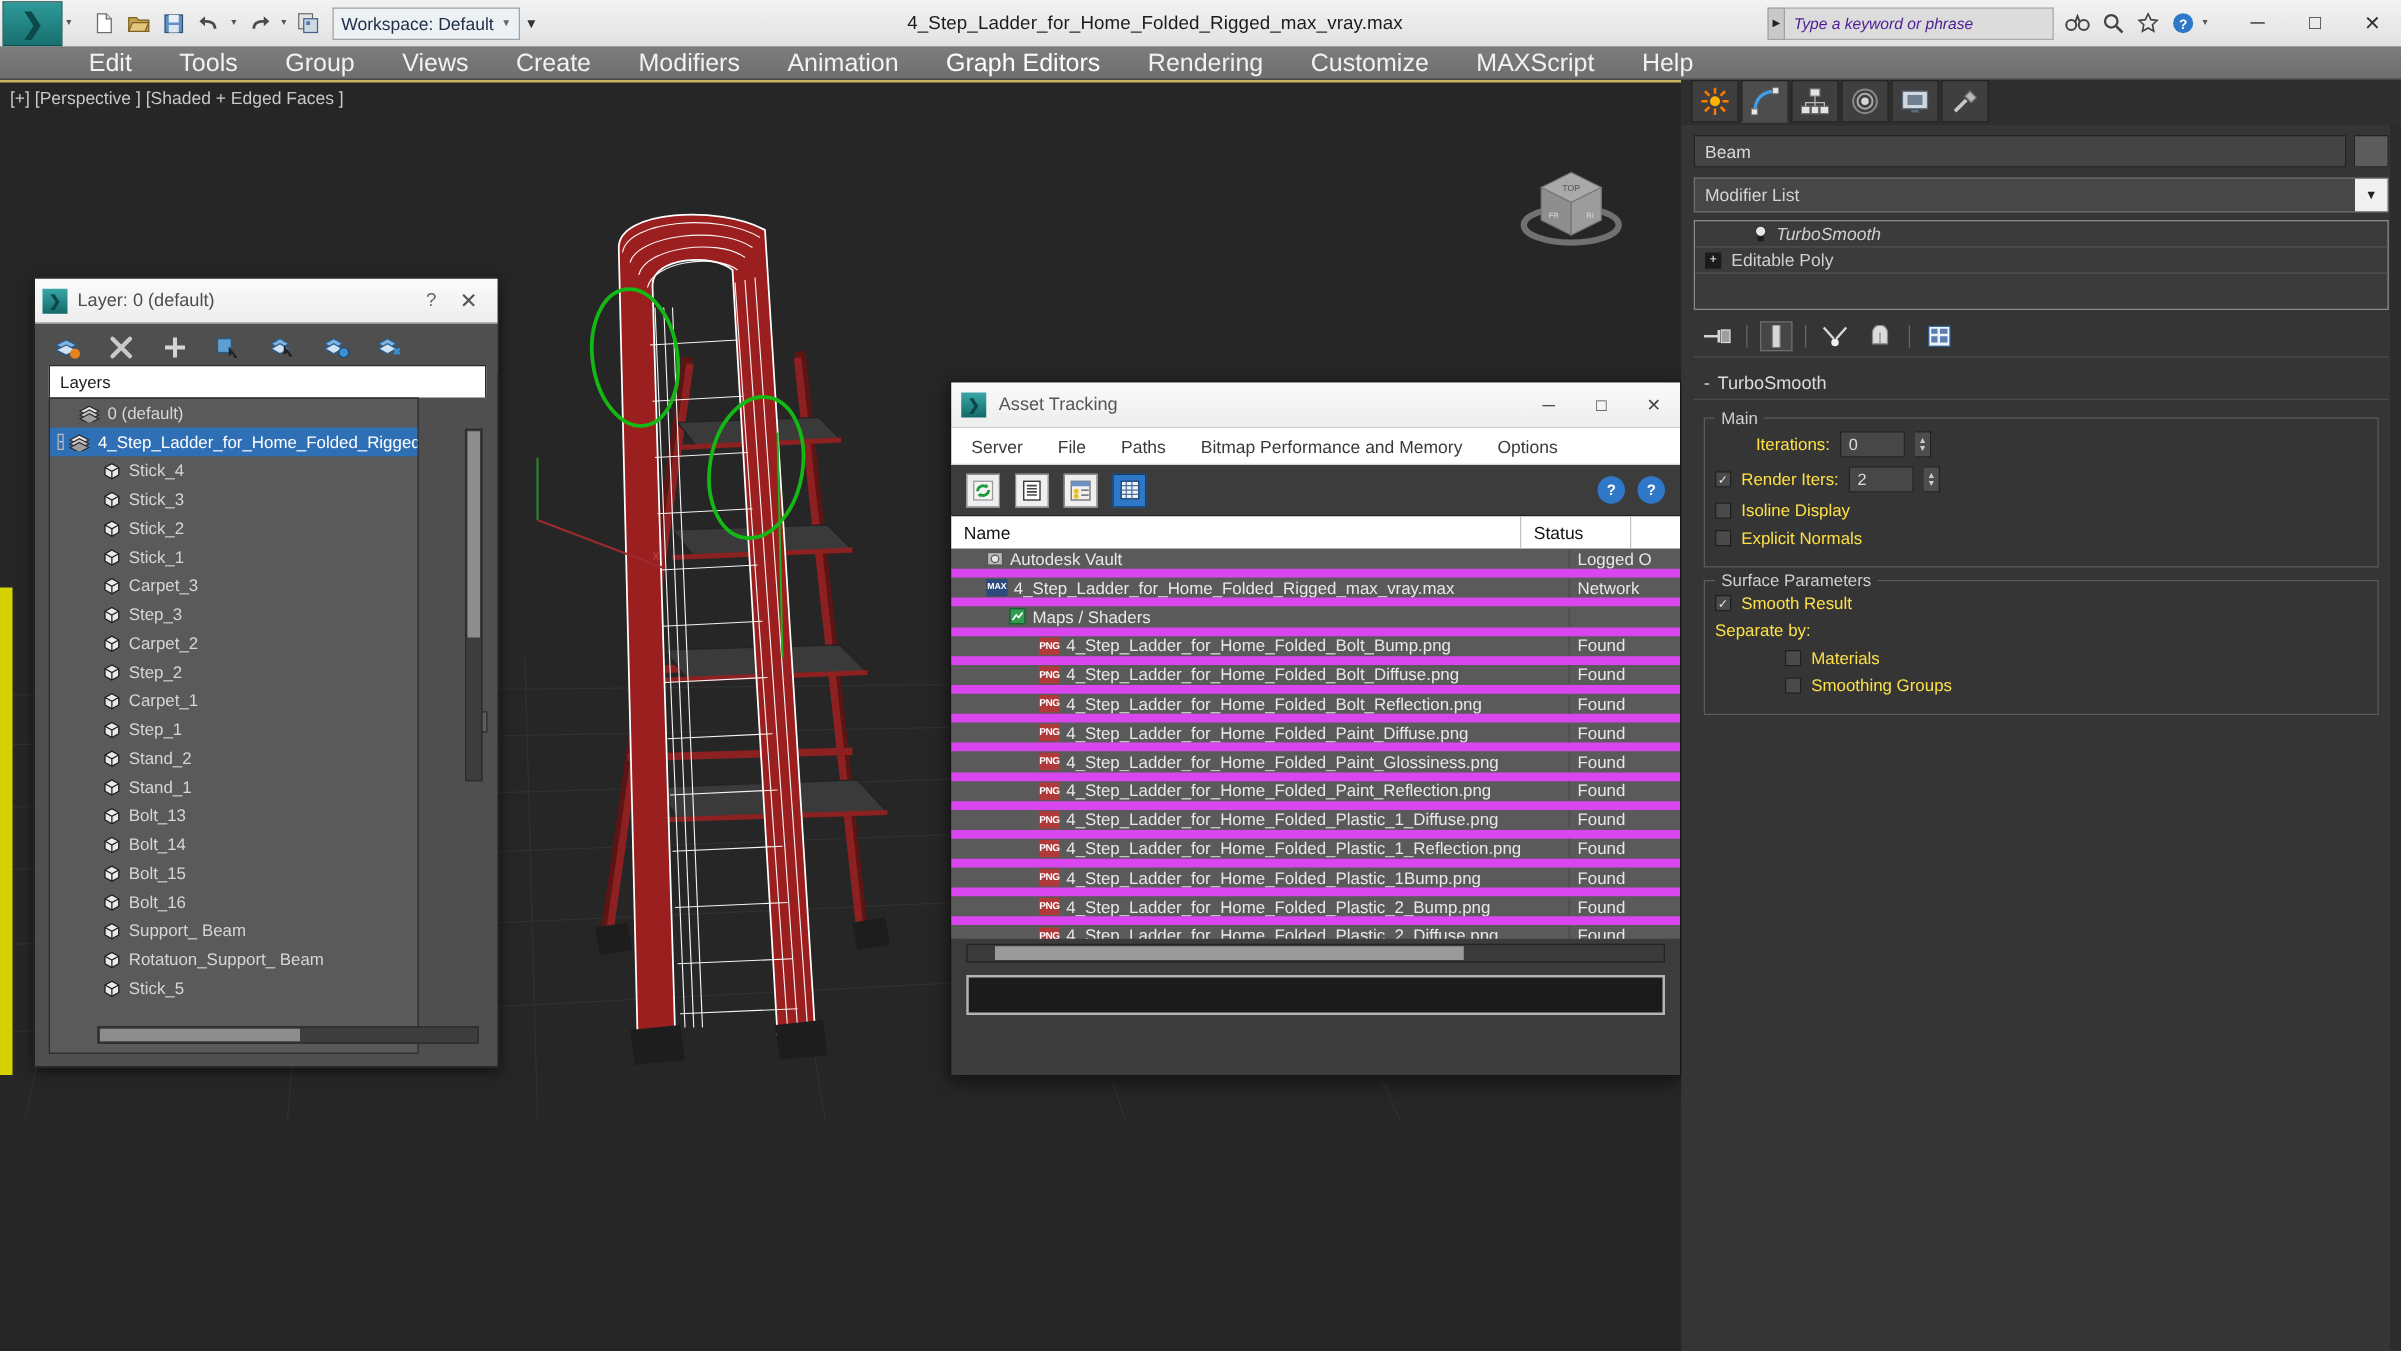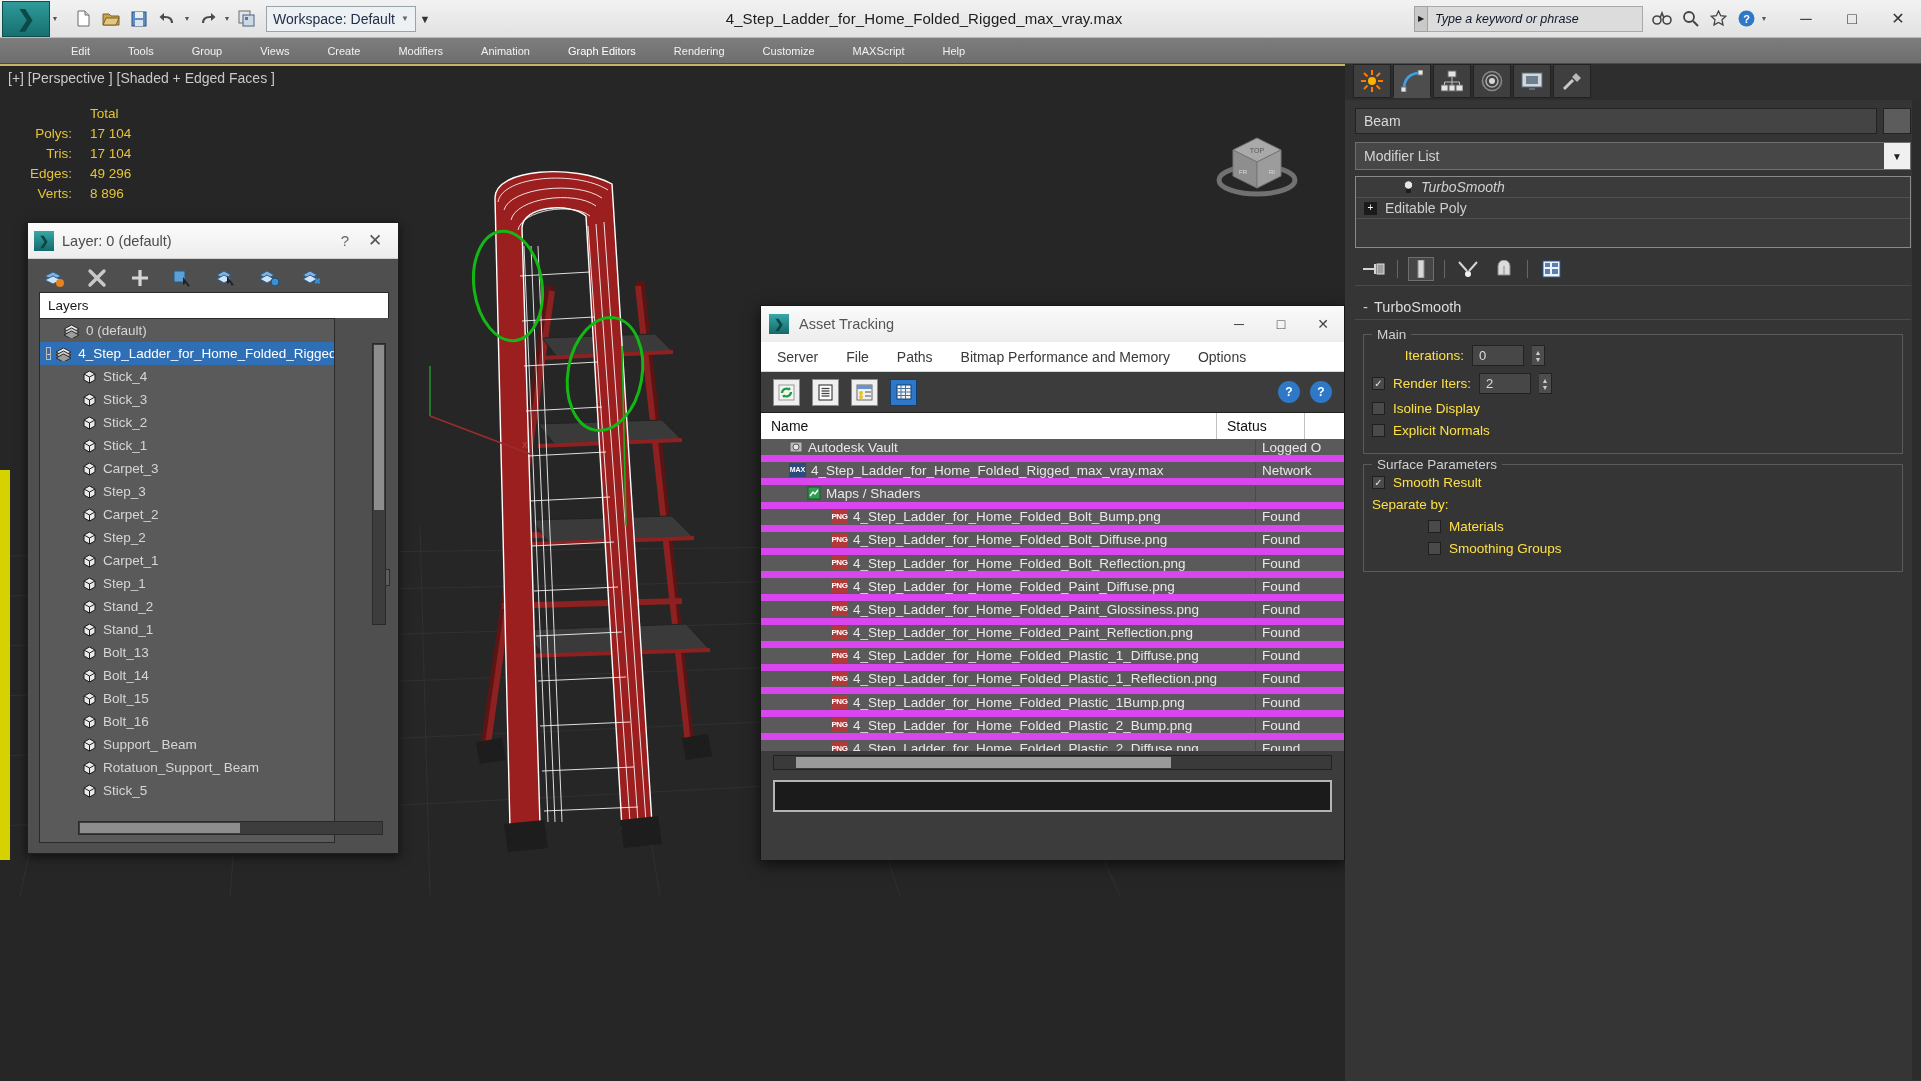--- a/index.html
+++ b/index.html
@@ -24,32 +24,32 @@
     font-size:14px; color:#20304a;text-align:right; }
   .ws-caret { font-size:8px; color:#666; }
   .ws-dd { width:18px; height:26px; display:flex; align-items:center; justify-content:center;
     font-size:11px; color:#333; }
   .doctitle { flex:1; text-align:center; font-size:15px; color:#1c1c1c; letter-spacing:.1px; }
   .searchwrap { display:flex; align-items:center; height:26px; margin-right:4px; }
   .search-caret { width:14px; height:26px; background:#c9c9c9; border:1px solid #a2a2a2;
     display:flex; align-items:center; justify-content:center; font-size:8px; color:#222;}
   .searchbox { width:215px; height:26px; background:#dcdcdc; border:1px solid #a9a9a9;
     border-left:none; display:flex; align-items:center; padding-left:7px;
-    font-size:12.5px; font-style:italic; color:#0f172a; }
+    font-size:12.5px; font-style:italic; color:#4c1d95; }
   .tb-ico { width:26px; height:26px; display:flex; align-items:center; justify-content:center;
     color:#3d3d3d; font-size:14px; margin-left:2px;}
   .wbtns { display:flex; align-items:center; height:38px; margin-left:14px; }
   .wbtn { width:46px; height:38px; display:flex; align-items:center; justify-content:center;
     font-size:16px; color:#333; }
 
   
   .menubar { position:absolute; left:0; top:38px; width:1921px; height:26px;
     background:linear-gradient(#7d7d7d,#6e6e6e); display:flex; align-items:center;
     padding-left:52px; border-bottom:1px solid #4a4a4a;}
-  .menuitem { font-size:11px; color:#f2f2f2; padding:0 19px; line-height:26px;
+  .menuitem { font-size:20px; color:#f2f2f2; padding:0 19px; line-height:26px;
     white-space:nowrap; }
   .menuitem.hot { color:#ffffff; }
 
   
   .viewport { position:absolute; left:0; top:64px; width:1345px; height:1017px;
     background:#262626; overflow:hidden; border-top:2px solid #c8b560;}
   .vplabel { position:absolute; left:8px; top:4px; font-size:14px; color:#c9c9c9; }
   .stats { position:absolute; left:14px; top:38px; font-size:13.5px; color:#e5c437;
     line-height:20px; }
   .stats table { border-collapse:collapse; }
@@ -320,46 +320,20 @@
   <div class="menuitem hot">Graph Editors</div>
   <div class="menuitem">Rendering</div>
   <div class="menuitem">Customize</div>
   <div class="menuitem">MAXScript</div>
   <div class="menuitem">Help</div>
 </div>
 
 <div class="viewport">
   <div class="vplabel">[+] [Perspective ] [Shaded + Edged Faces ]</div>
 
-  <div class="stats">
-    <table>
-      <tbody>
-          <tr>
-            <td class="lbl"></td>
-            <td class="val">Total</td>
-          </tr>
-      <tr>
-            <td class="lbl">Polys:</td>
-          <td class="val">17 104</td>
-          </tr>
-      <tr>
-            <td class="lbl">Tris:</td>
-          <td class="val">17 104</td>
-          </tr>
-      <tr>
-            <td class="lbl">Edges:</td>
-          <td class="val">49 296</td>
-          </tr>
-      <tr>
-            <td class="lbl">Verts:</td>
-          <td class="val">8 896</td>
-          </tr>
-    </tbody>
-      </table>
-  </div>
 
   <svg class="floorgrid" viewBox="0 0 1345 500" preserveAspectRatio="none">
     <g stroke="#3b3b3b" stroke-width="1" fill="none">
       <path d="M0 250 L1345 210"></path>
         <path d="M0 300 L1345 250"></path>
         <path d="M0 360 L1345 300"></path>
       <path d="M0 430 L1345 360"></path>
         <path d="M0 200 L1345 175"></path>
         <path d="M0 160 L1345 145"></path>
       <path d="M100 130 L20 500"></path>

